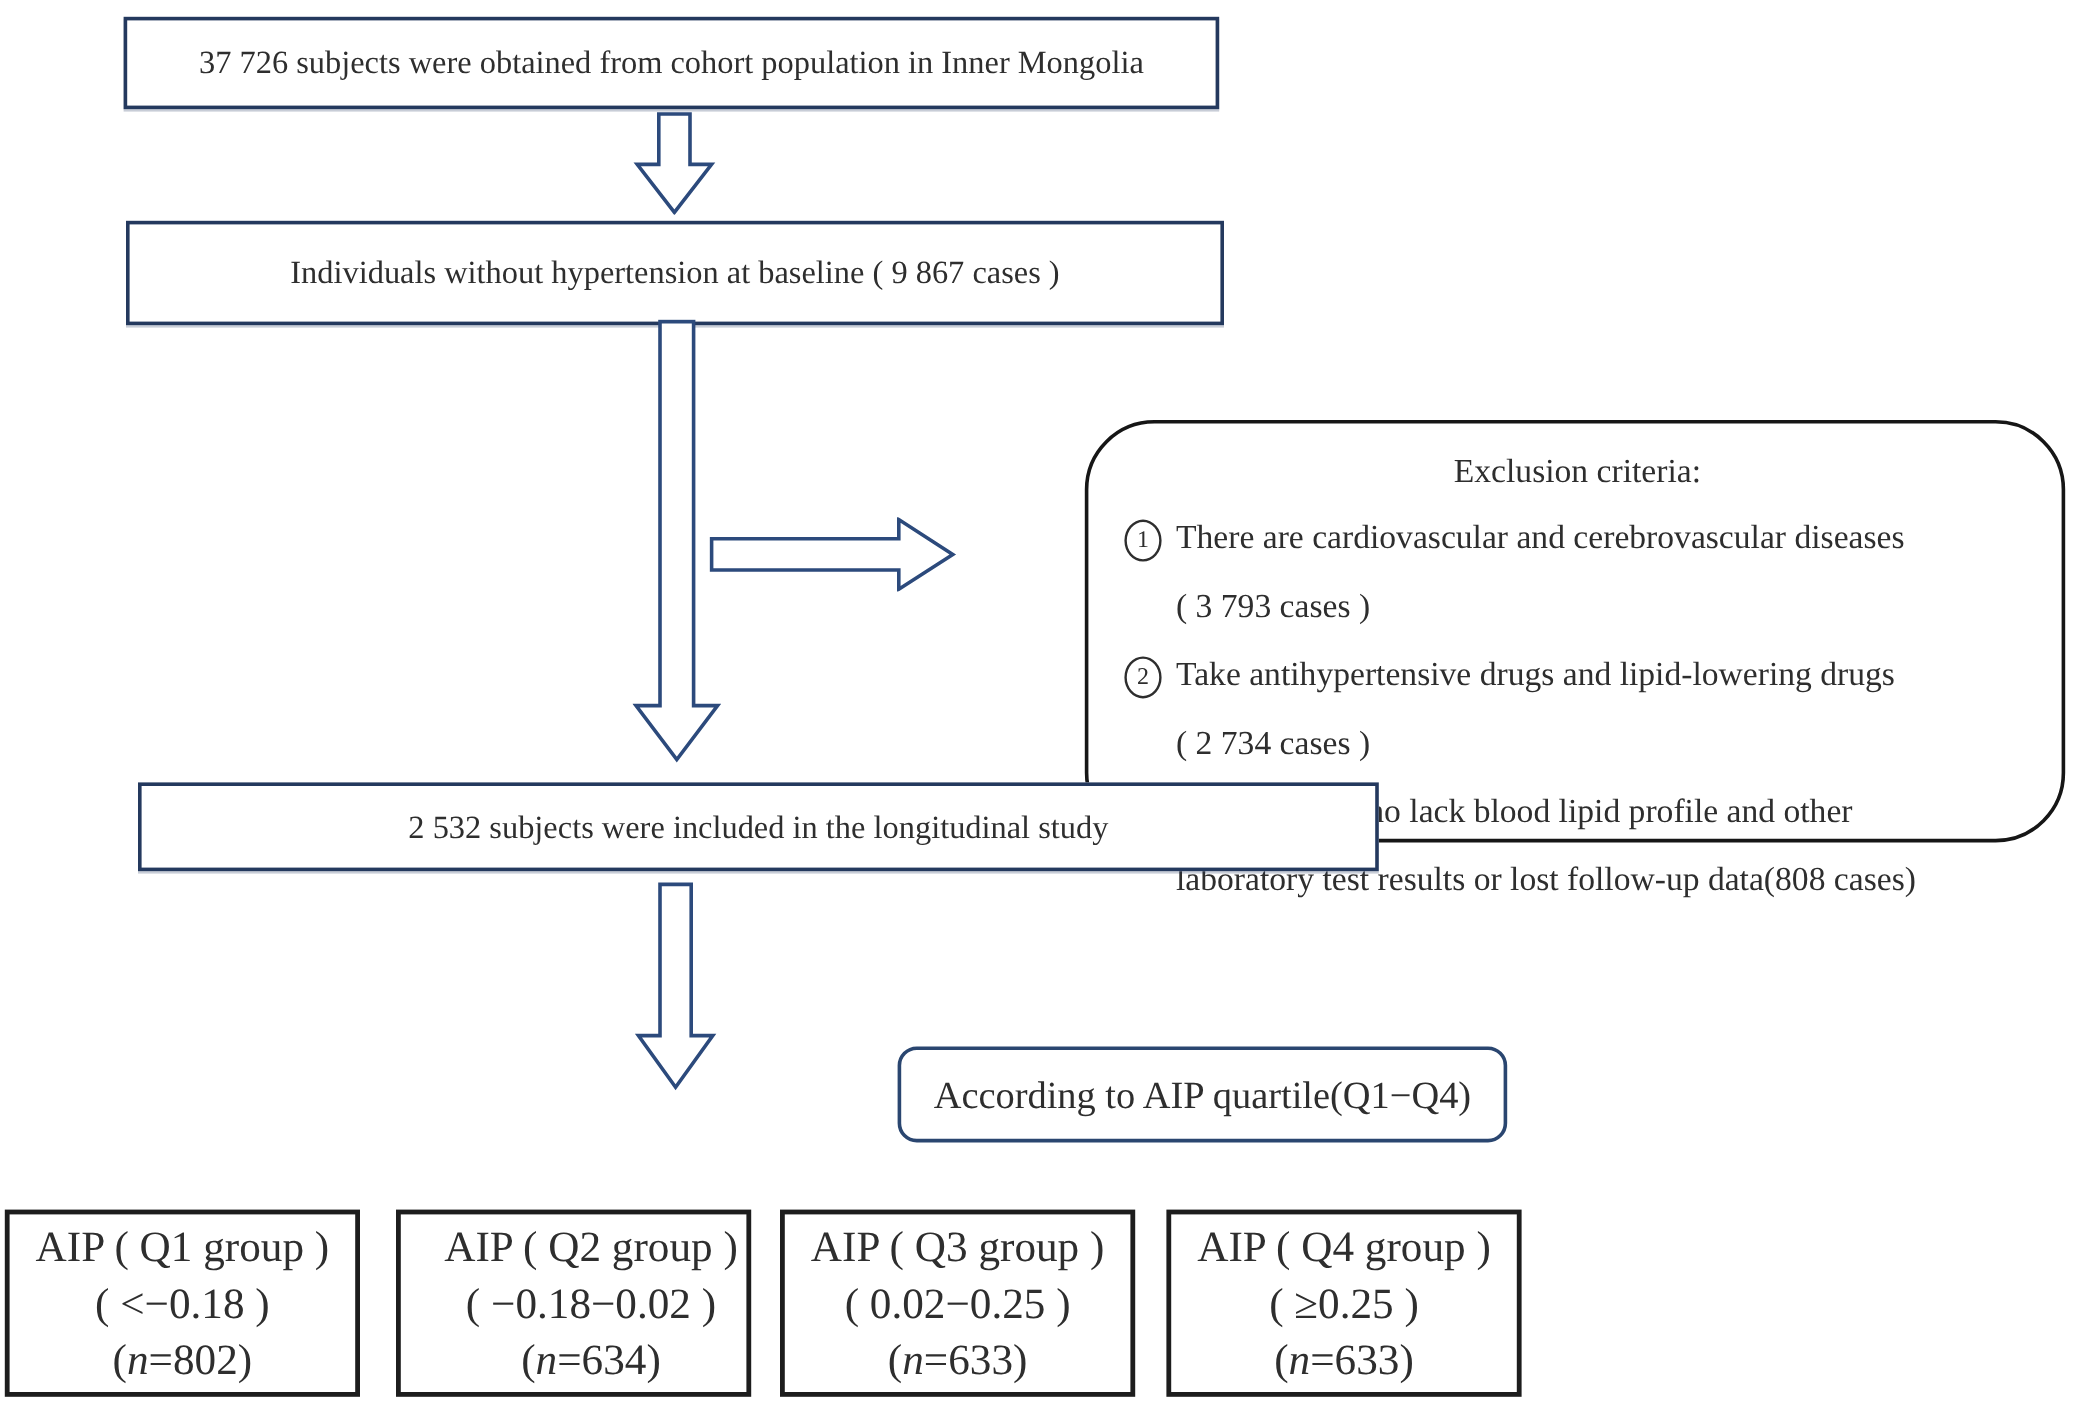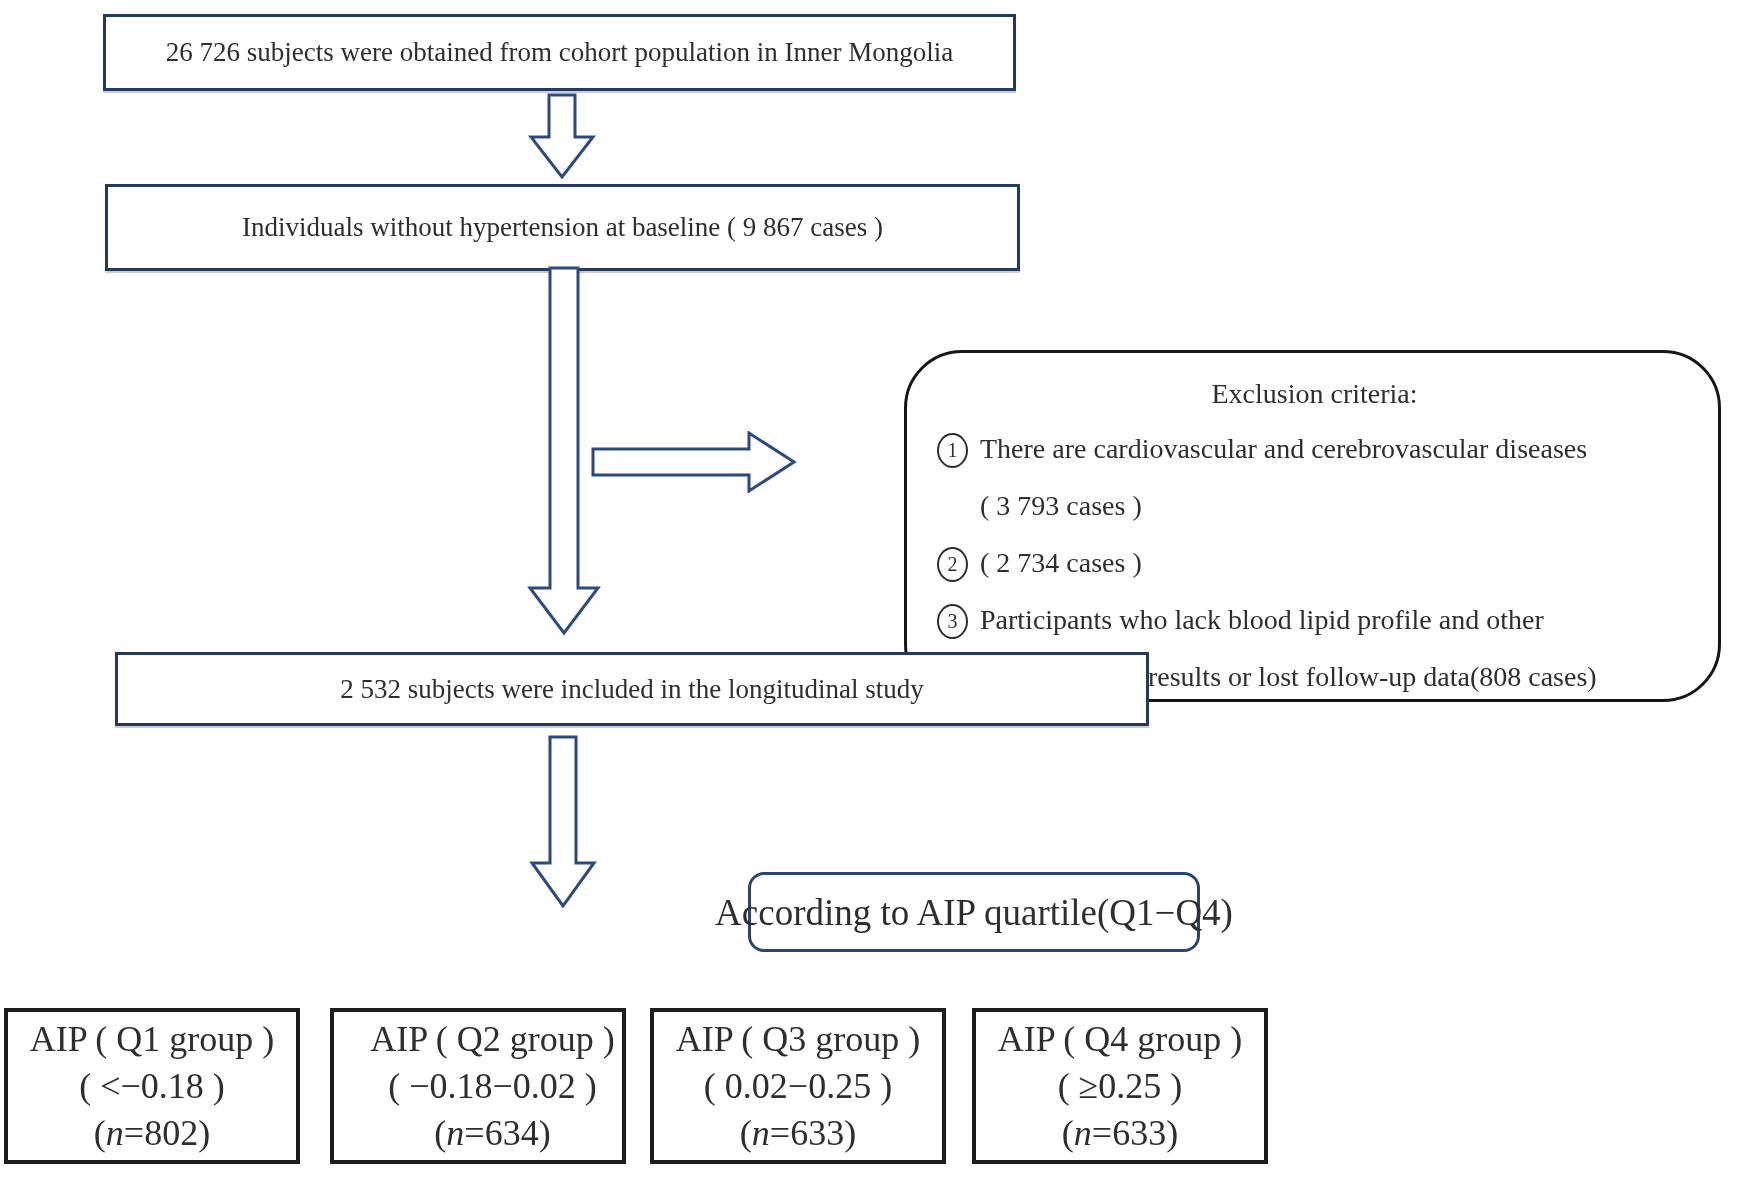--- a/index.html
+++ b/index.html
@@ -40,43 +40,43 @@
     width:27px;height:31px;
     border:2px solid #2e2e2e;border-radius:50%;
     display:flex;align-items:center;justify-content:center;
     font-size:20px;
     margin:13px 12px 0 2px;
   }
   .exc-text{flex:1 1 auto;}
   .exc-line{height:57px;line-height:57px;white-space:nowrap;}
   .qnote{
     position:absolute;
-    left:748px;top:872px;width:452px;height:80px;
+    left:748px;top:872px;width:508px;height:80px;
     border:3px solid #2a4670;border-radius:16px;
     box-sizing:border-box;background:#ffffff;
     display:flex;align-items:center;justify-content:center;
-    font-size:37px;white-space:nowrap;
+    font-size:32px;white-space:nowrap;
   }
   .gbox{
     position:absolute;top:1008px;width:296px;height:156px;
     border:4px solid #1d1d1d;box-sizing:border-box;
     background:#ffffff;
     display:flex;flex-direction:column;align-items:center;justify-content:center;
     font-size:36px;text-align:center;
   }
   .gline{height:47px;line-height:47px;white-space:nowrap;}
   .gn i{font-style:italic;}
 </style>
 </head>
 <body>
 
 <div class="canvas">
 
   <div class="rbox" style="left:103px;top:14px;width:913px;height:77px;">
-    <span>26 726 subjects were obtained from cohort population in Inner Mongolia</span>
+    <span>37 726 subjects were obtained from cohort population in Inner Mongolia</span>
   </div>
 
   <div class="arrow" style="left:527px;top:93px;">
     <svg width="70" height="86" viewBox="0 0 70 86">
       <polygon points="22,2 48,2 48,44 66,44 35,84 4,44 22,44" fill="#ffffff" stroke="#2c4a7c" stroke-width="3"></polygon>
     </svg>
   </div>
 
   <div class="rbox" style="left:105px;top:184px;width:915px;height:87px;text-align:right;">
     <span>Individuals without hypertension at baseline ( 9 867 cases )</span>
@@ -101,20 +101,21 @@
       <span class="exc-marker">1</span>
       <div class="exc-text">
         <div class="exc-line">There are cardiovascular and cerebrovascular diseases</div>
         <div class="exc-line">( 3 793 cases )</div>
       </div>
     </div>
 
     <div class="exc-item">
       <span class="exc-marker">2</span>
       <div class="exc-text">
+        <div class="exc-line">Take antihypertensive drugs and lipid-lowering drugs</div>
         <div class="exc-line">( 2 734 cases )</div>
       </div>
     </div>
 
     <div class="exc-item">
       <span class="exc-marker">3</span>
       <div class="exc-text">
         <div class="exc-line">Participants who lack blood lipid profile and other</div>
         <div class="exc-line">laboratory test results or lost follow-up data(808 cases)</div>
       </div>

